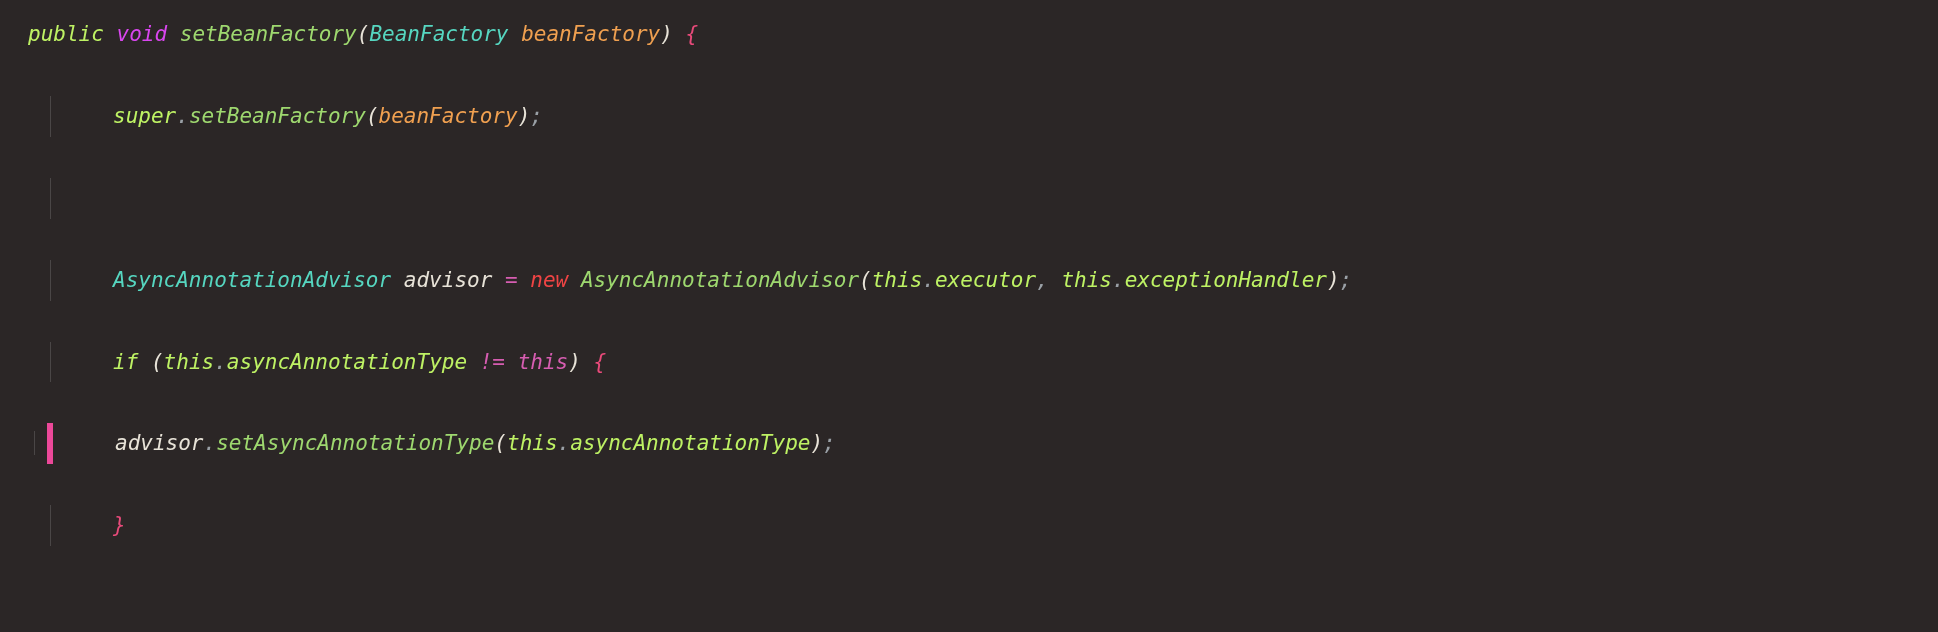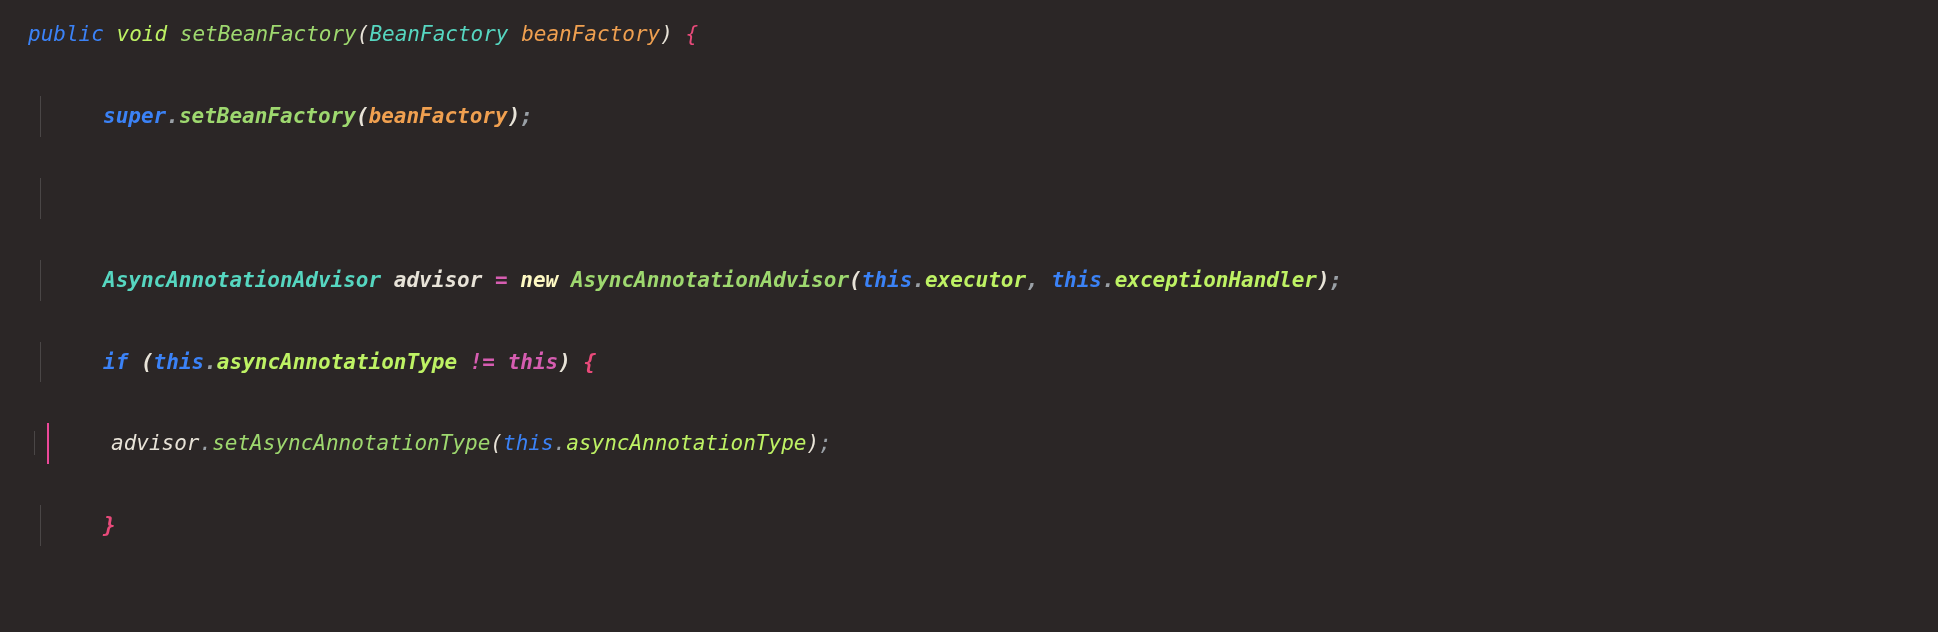--- a/index.html
+++ b/index.html
@@ -9,40 +9,40 @@
     font-size: 21px;
     font-style: italic;
     line-height: 1.95;
     padding: 14px 28px;
     color: #e8e3d8;
     width: 1938px;
     height: 632px;
     overflow: hidden;
   }
   .line { white-space: pre; position: relative; }
-  .guide1 { border-left: 1px solid #4a4646; padding-left: 62px; margin-left: 12px; font-weight: bold; }
+  .guide1 { border-left: 1px solid #4a4646; padding-left: 62px; margin-left: 22px; }
   .guide2 { border-left: 1px solid #4a4646; padding-left: 6px; margin-left: 6px; }
-  .guide3 { border-left: 2px solid #ec4899; padding-left: 62px; margin-left: 6px; display:inline-block;}
+  .guide3 { border-left: 6px solid #ec4899; padding-left: 62px; margin-left: 6px; display:inline-block;}
   
   .annotation { color: #56d6c0; }
-  .keyword { color: #3b82f6; font-style: italic; text-align: right; }
-  .type-void { color: #bef264; font-style: italic; }
+  .keyword { color: #bef264; font-style: italic; text-align: right; }
+  .type-void { color: #d946ef; font-style: italic; }
   .method-decl { color: #9ed86f; }
   .type { color: #56d6c0; font-style: italic;}
   .param { color: #f0a050; font-style: italic;}
   .brace { color: #e84a7a; }
   .var { color: #e8e3d8; text-align: center; }
   .dot { color: #9aa0a6; }
   .method-call { color: #9ed86f; }
   .paren { color: #e8e3d8; }
   .semicolon { color: #9aa0a6; }
   .operator { color: #d65db1; }
   .null { color: #d65db1; }
   .prop { color: #bef264; }
-  .new { color: #fef9c3; }
+  .new { color: #ef4444; }
 </style>
 </head>
 <body>
 
 <pre>
 <div class="line"><span class="keyword">public</span> <span class="type-void">void</span> <span class="method-decl">setBeanFactory</span><span class="paren">(</span><span class="type">BeanFactory</span> <span class="param">beanFactory</span><span class="paren">)</span> <span class="brace">{</span></div>
 <div class="line guide1"><span class="keyword">super</span><span class="dot">.</span><span class="method-call">setBeanFactory</span><span class="paren">(</span><span class="param">beanFactory</span><span class="paren">)</span><span class="semicolon">;</span></div>
 <div class="line guide1"> </div>
 <div class="line guide1"><span class="type">AsyncAnnotationAdvisor</span> <span class="var">advisor</span> <span class="operator">=</span> <span class="new">new</span> <span class="method-call">AsyncAnnotationAdvisor</span><span class="paren">(</span><span class="keyword">this</span><span class="dot">.</span><span class="prop">executor</span><span class="semicolon">,</span> <span class="keyword">this</span><span class="dot">.</span><span class="prop">exceptionHandler</span><span class="paren">)</span><span class="semicolon">;</span></div>
 <div class="line guide1"><span class="keyword">if</span> <span class="paren">(</span><span class="keyword">this</span><span class="dot">.</span><span class="prop">asyncAnnotationType</span> <span class="operator">!=</span> <span class="null">this</span><span class="paren">)</span> <span class="brace">{</span></div>

